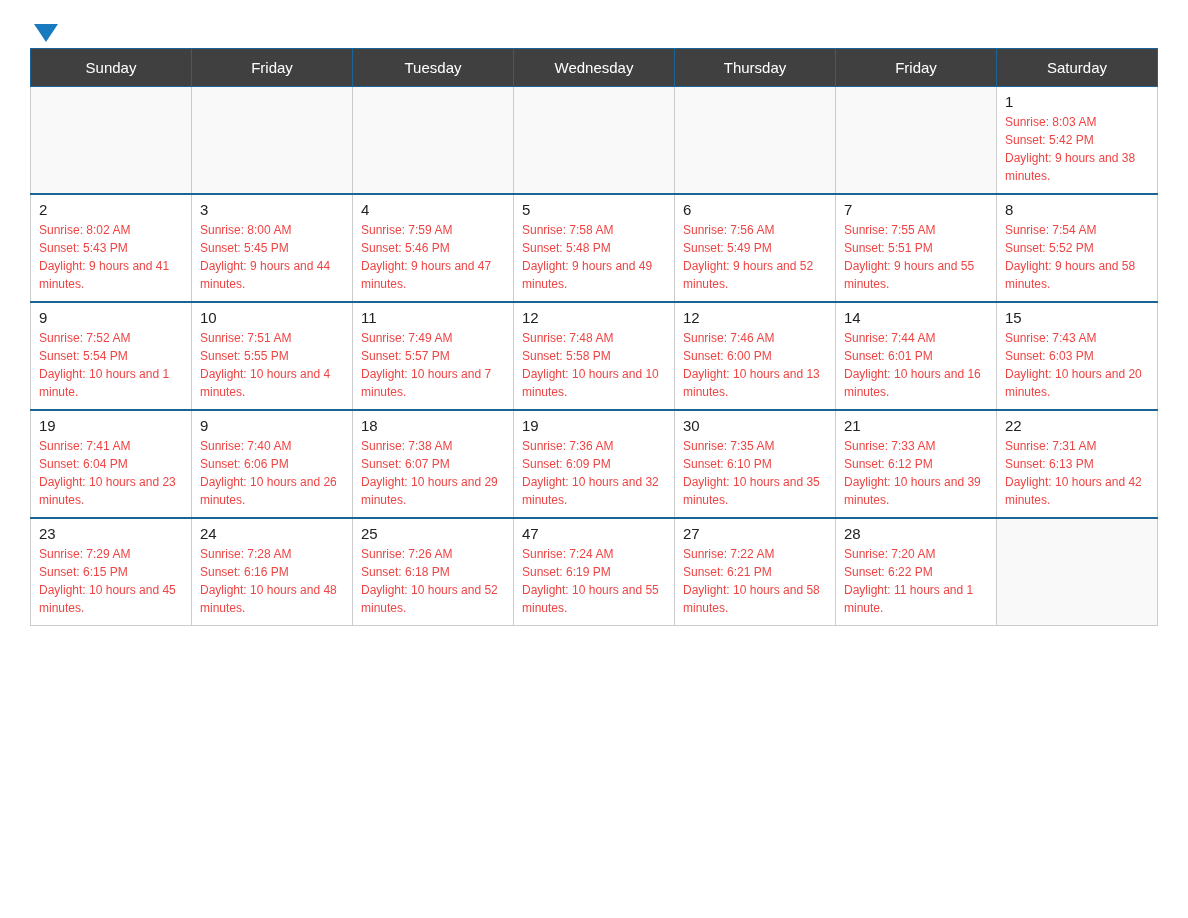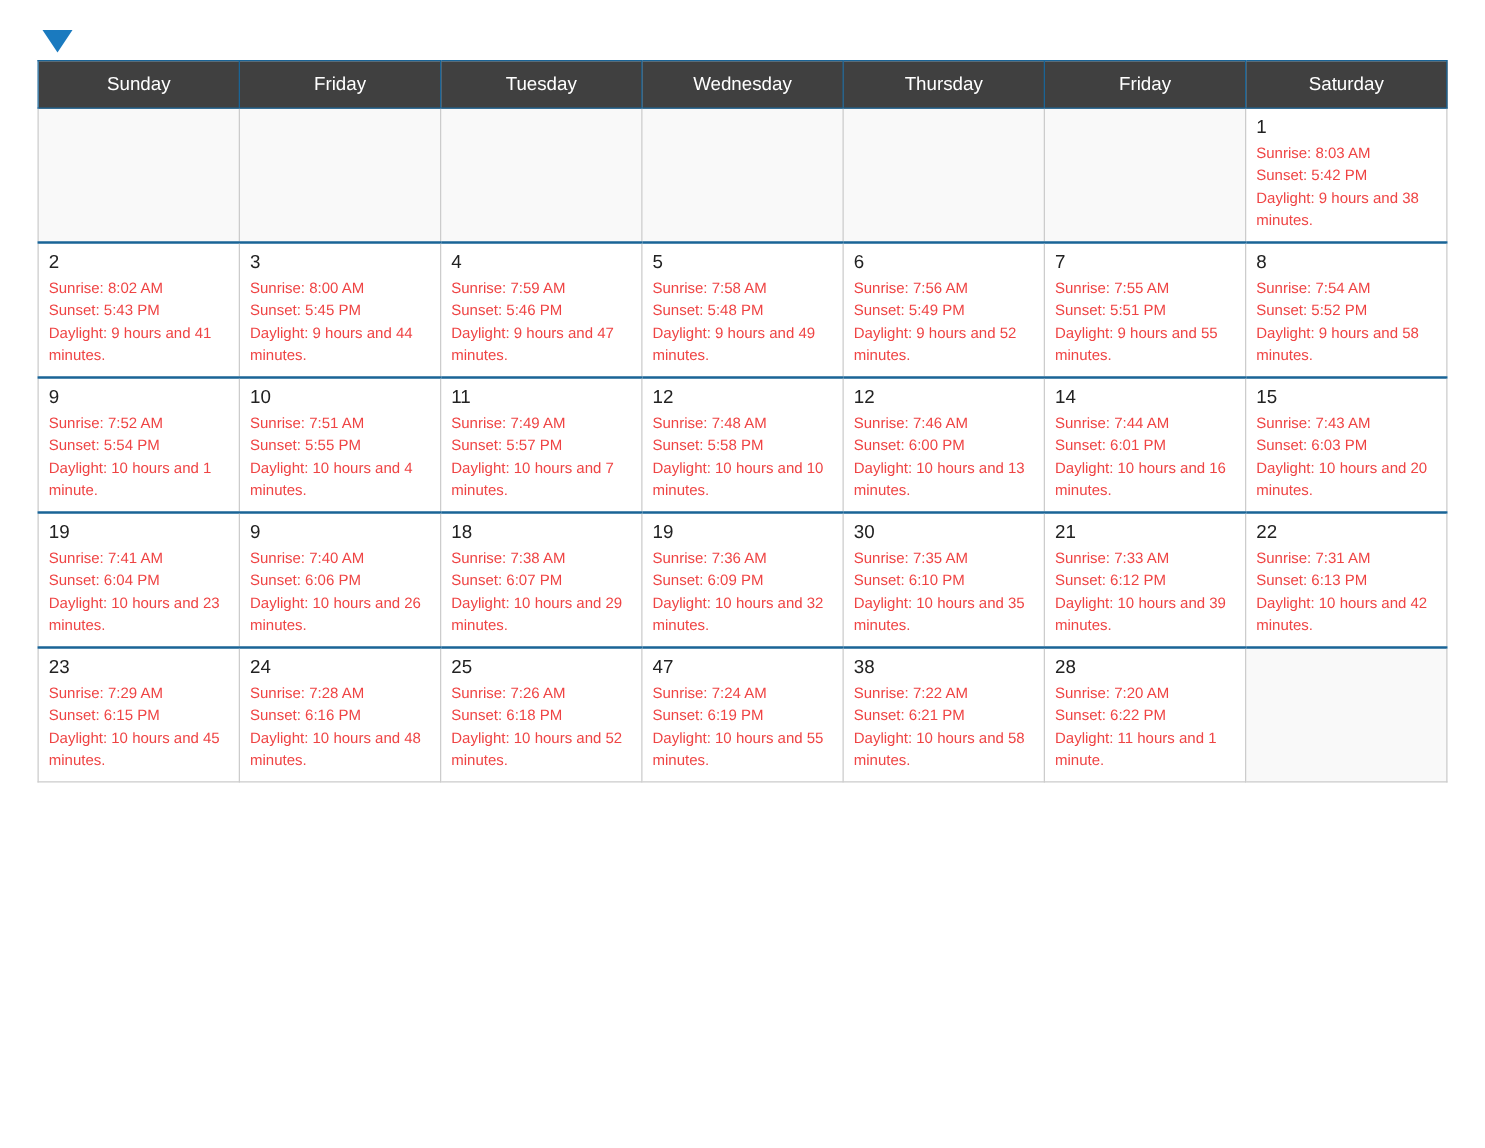--- a/index.html
+++ b/index.html
@@ -246,21 +246,21 @@
         </td>
         <td>
           <span class="day-number">25</span>
           <div class="day-info">Sunrise: 7:26 AM<br>Sunset: 6:18 PM<br>Daylight: 10 hours and 52 minutes.</div>
         </td>
         <td>
           <span class="day-number">47</span>
           <div class="day-info">Sunrise: 7:24 AM<br>Sunset: 6:19 PM<br>Daylight: 10 hours and 55 minutes.</div>
         </td>
         <td>
-          <span class="day-number">38</span>
+          <span class="day-number">27</span>
           <div class="day-info">Sunrise: 7:22 AM<br>Sunset: 6:21 PM<br>Daylight: 10 hours and 58 minutes.</div>
         </td>
         <td>
           <span class="day-number">28</span>
           <div class="day-info">Sunrise: 7:20 AM<br>Sunset: 6:22 PM<br>Daylight: 11 hours and 1 minute.</div>
         </td>
         <td class="empty"></td>
       </tr>
     </tbody>
 </table>

